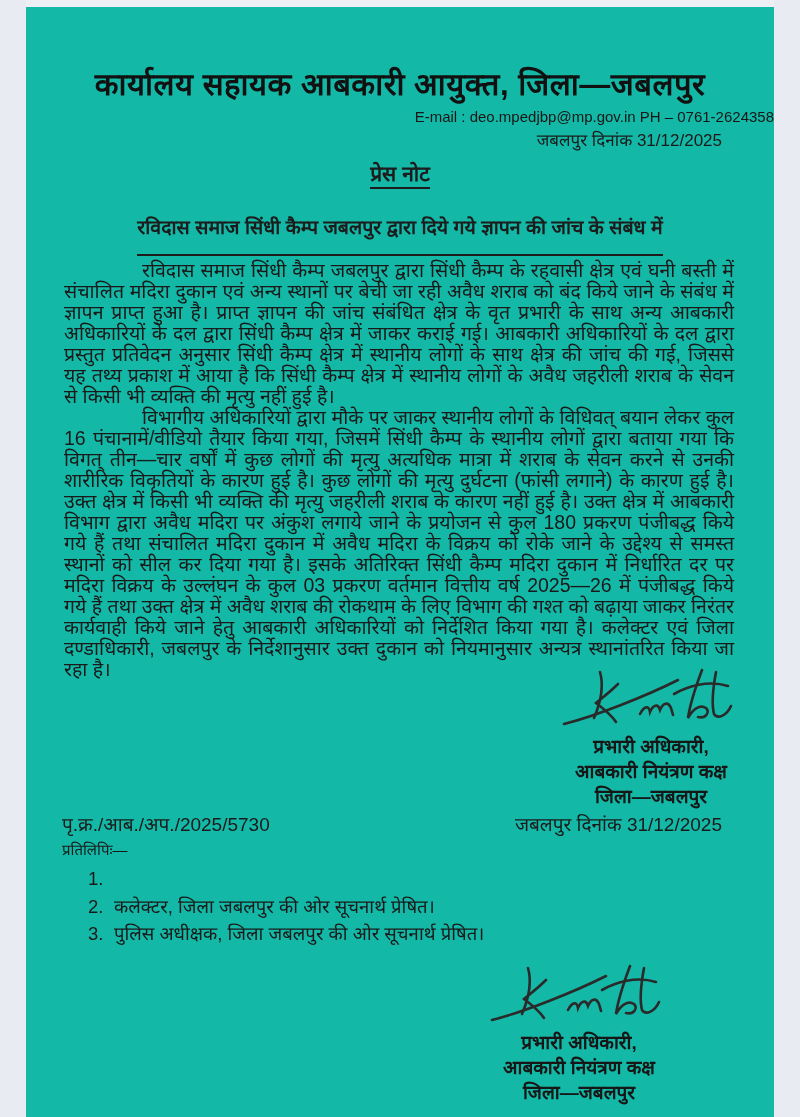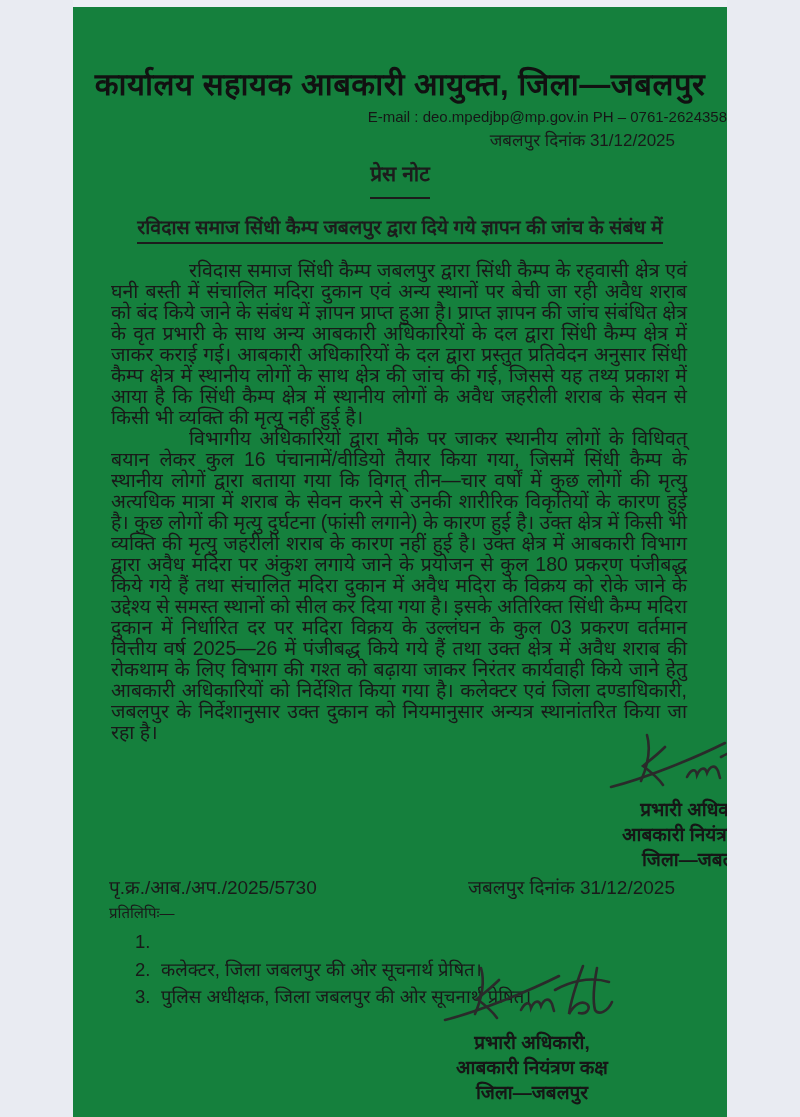--- a/index.html
+++ b/index.html
@@ -1,21 +1,21 @@
 <!DOCTYPE html>
 <html lang="hi"><head>
 <meta charset="utf-8">
 <style>
   html, body { margin: 0; padding: 0; background: #e9ebf2; }
   .page {
     position: relative;
-    width: 654px;
+    width: 748px;
     height: 1117px;
     margin: 0 auto;
-    background: #15803d;
+    background: #14b8a6;
     color: #1c1c1c;
     font-family: "Liberation Sans", "DejaVu Sans", sans-serif;
     box-sizing: border-box;
     overflow: hidden;
   }
   .top-strip {
     position: absolute; top: 0; left: 0; right: 0;
     height: 7px; background: #edeff5;
   }
   .office-title {
@@ -38,28 +38,28 @@
     text-align: right;
     font-size: 17px;
     color: #1a1a1a;
   }
   .press-note {
     margin-top: 8px;
     text-align: center;
     font-size: 21px;
     font-weight: 700;
   }
-  .press-note span { border-bottom: 2px solid #1c1c1c; padding-bottom: 12px; }
+  .press-note span { border-bottom: 2px solid #1c1c1c; padding-bottom: 2px; }
   .subject {
     margin: 26px 40px 0 40px;
     text-align: center;
     font-size: 19.5px;
     font-weight: 700;
   }
-  .subject span { border-bottom: 2px solid #1c1c1c; padding-bottom: 4px; }
+  .subject span { border-bottom: 2px solid #1c1c1c; padding-bottom: 16px; }
   .body-text {
     margin: 20px 40px 0 38px;
     font-size: 19.5px;
     line-height: 21px;
     text-align: justify;
     color: #191919;
   }
   .body-text p { margin: 0; text-indent: 78px; }
   .sign-block {
     width: 270px;

